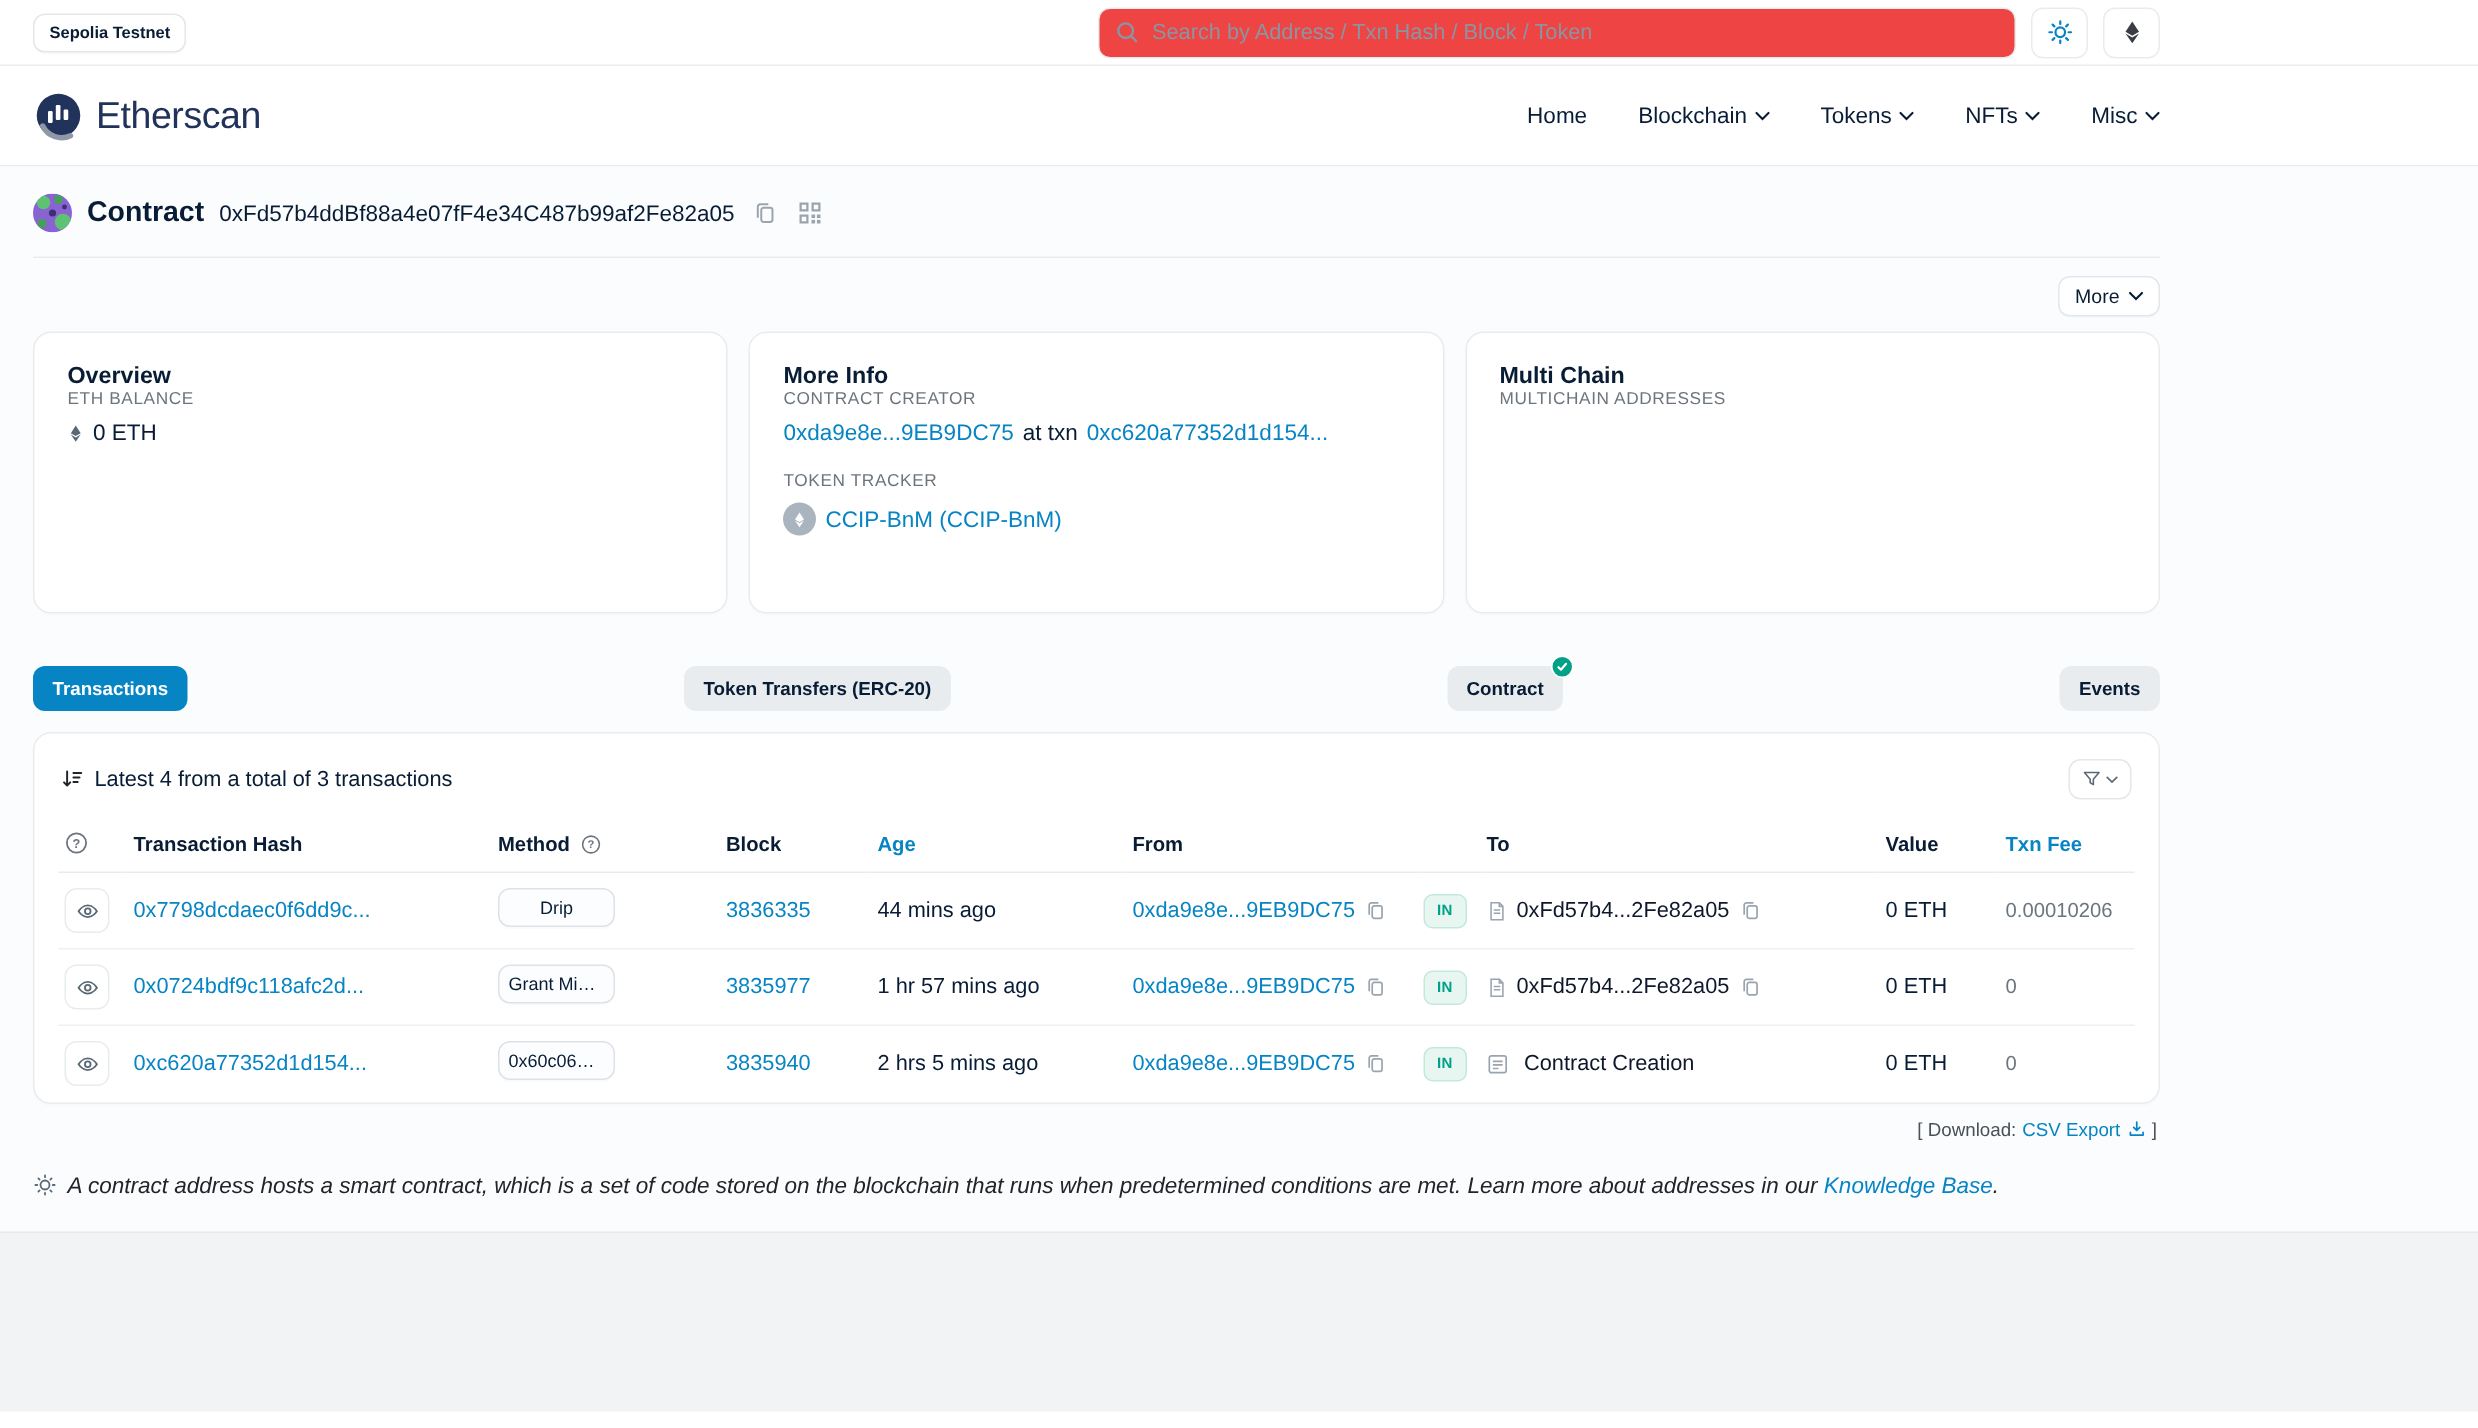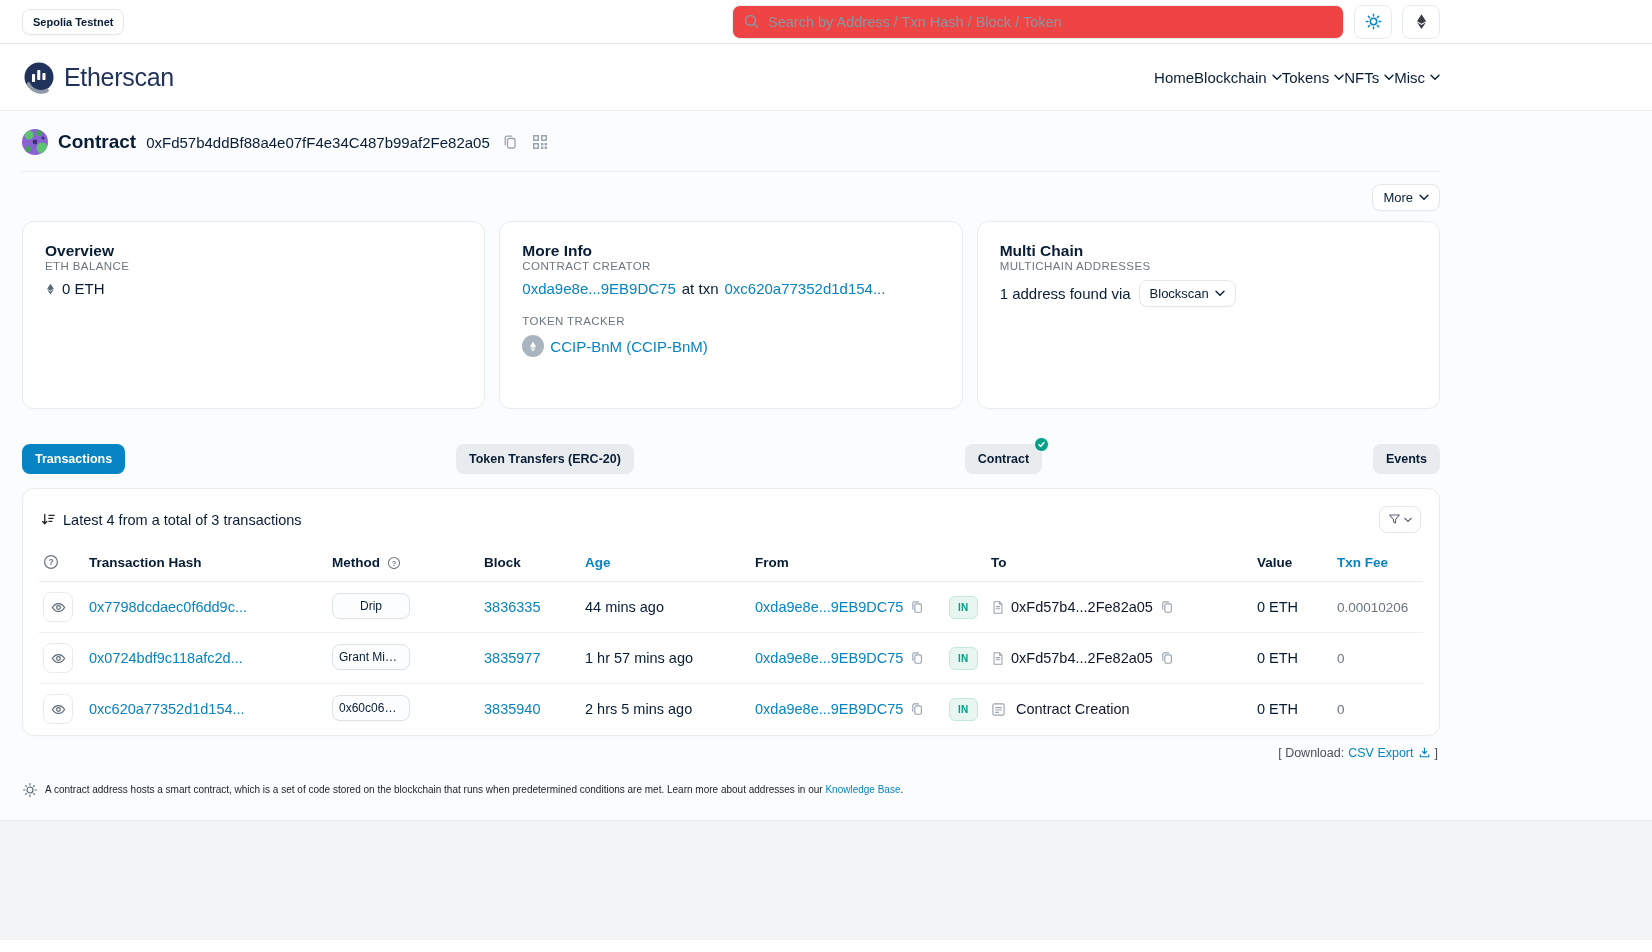--- a/index.html
+++ b/index.html
@@ -32,21 +32,21 @@
   .icon-btn {
     width:38px; height:34px; border:1px solid #e9ecef; border-radius:8px;
     background:#fff; display:flex; align-items:center; justify-content:center; cursor:pointer;
   }
 
   
   .mainheader { height:67px; background:#fff; border-bottom:1px solid #e9ecef; }
   .mainheader-inner { display:flex; align-items:center; height:100%; }
   .brand { display:flex; align-items:center; gap:8px; }
   .brand-name { font-size:25px; color:#21325b; font-weight:500; letter-spacing:-.3px; }
-  .nav { margin-left:auto; display:flex; align-items:flex-end; }
+  .nav { margin-left:auto; display:flex; align-items:flex-end; gap:34px; }
   .nav-item { display:flex; align-items:center; gap:5px; font-size:15px; color:#081d35; cursor:pointer; }
 
   
   .content { background:#fbfcfd; padding-top:18px; }
   .title-row { display:flex; align-items:center; gap:10px; padding-bottom:16px; }
   .avatar { width:26px; height:26px; border-radius:50%; overflow:hidden; flex:0 0 auto; }
   .page-type { font-size:19px; font-weight:700; }
   .page-address { font-size:15px; color:#081d35; }
   .ghost-ic { background:none; border:none; cursor:pointer; display:flex; align-items:center; padding:2px; }
   .hr { border:none; border-top:1px solid #e9ecef; margin:0; }
@@ -122,21 +122,21 @@
     display:inline-block; font-size:10px; font-weight:700; color:#00a186;
     background:#e7f6f1; border:1px solid #c3e8dd; border-radius:6px; padding:5px 8px;
     letter-spacing:.3px;
   }
   .fee { color:#6c757d; font-size:13.5px; }
   .dark-addr { color:#0f172a; }
 
   .download-row { display:flex; justify-content:flex-end; align-items:center; gap:4px; padding:10px 2px 0; font-size:12.5px; color:#495057; }
   .download-row .link { font-size:12.5px; }
 
-  .footnote { display:flex; align-items:center; gap:7px; margin-top:22px; font-size:10px; color:#212529; padding-bottom:22px; }
+  .footnote { display:flex; align-items:center; gap:7px; margin-top:22px; font-size:15px; color:#212529; padding-bottom:22px;font-style:italic; }
 
   .footer-strip { background:#f2f3f5; border-top:1px solid #e7eaed; height:120px; margin-top:0; }
 
   svg { display:block; }
 </style>
 </head>
 <body>
 
 <div class="topbar">
   <div class="container topbar-inner">
@@ -308,31 +308,20 @@
                 <path d="M8 12.3l4.8-2.9L8 16.4 3.2 9.4z"></path>
               </svg>
           </span>
           <a class="link">CCIP-BnM (CCIP-BnM)</a>
         </div>
       </div>
 
       <div class="card">
         <div class="card-title">Multi Chain</div>
         <div class="mini-label">MULTICHAIN ADDRESSES</div>
-        <div class="mc-line">
-          <span>1 address found via</span>
-          <button class="btn-outline">
-            <span>Blockscan</span>
-            <span>
-                <svg width="10" height="7" viewBox="0 0 10 7" fill="none" stroke="#081d35" stroke-width="1.4" stroke-linecap="round">
-                  <path d="M1 1.3l4 4 4-4"></path>
-                </svg>
-              </span>
-          </button>
-        </div>
       </div>
 
     </div>
 
     <div class="tabs">
       <button class="tab active">Transactions</button>
       <button class="tab">Token Transfers (ERC-20)</button>
       <button class="tab">
         <span>Contract</span>
         <span class="tab-check">

